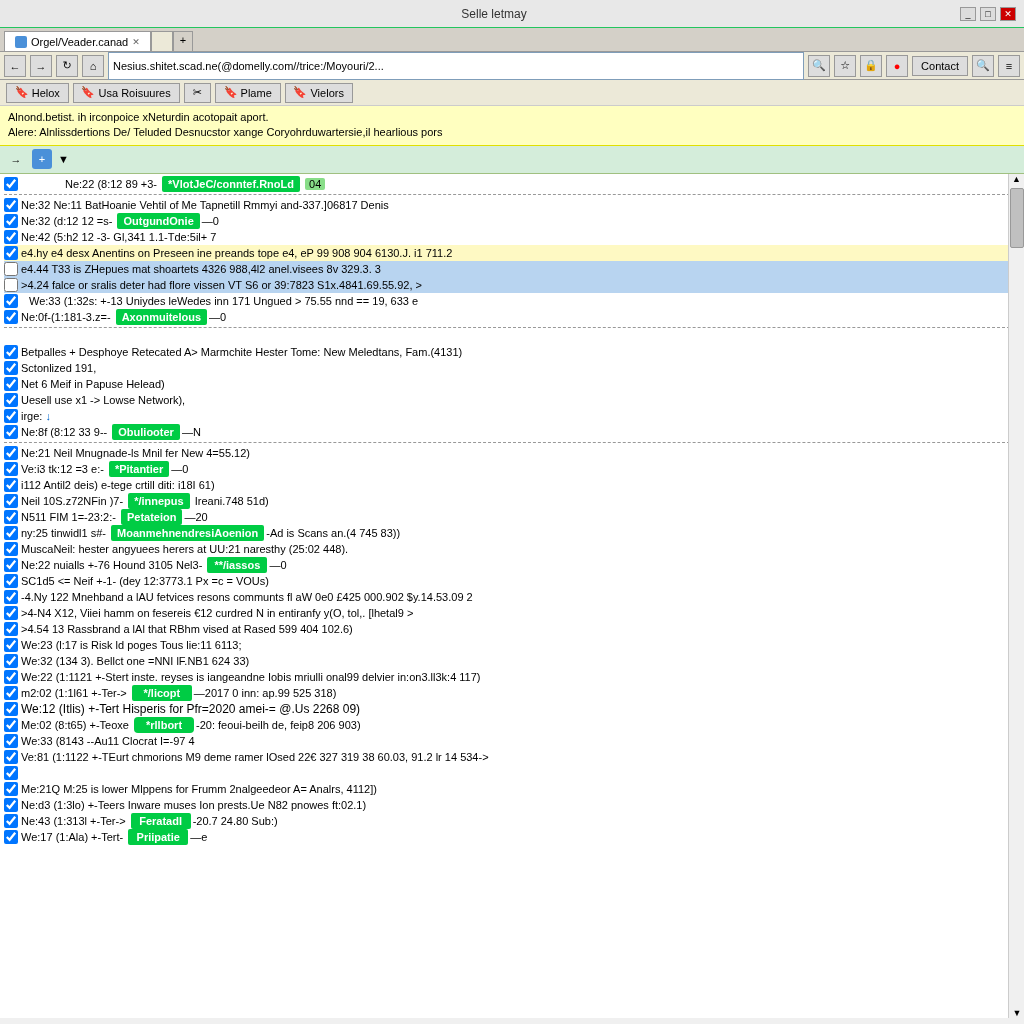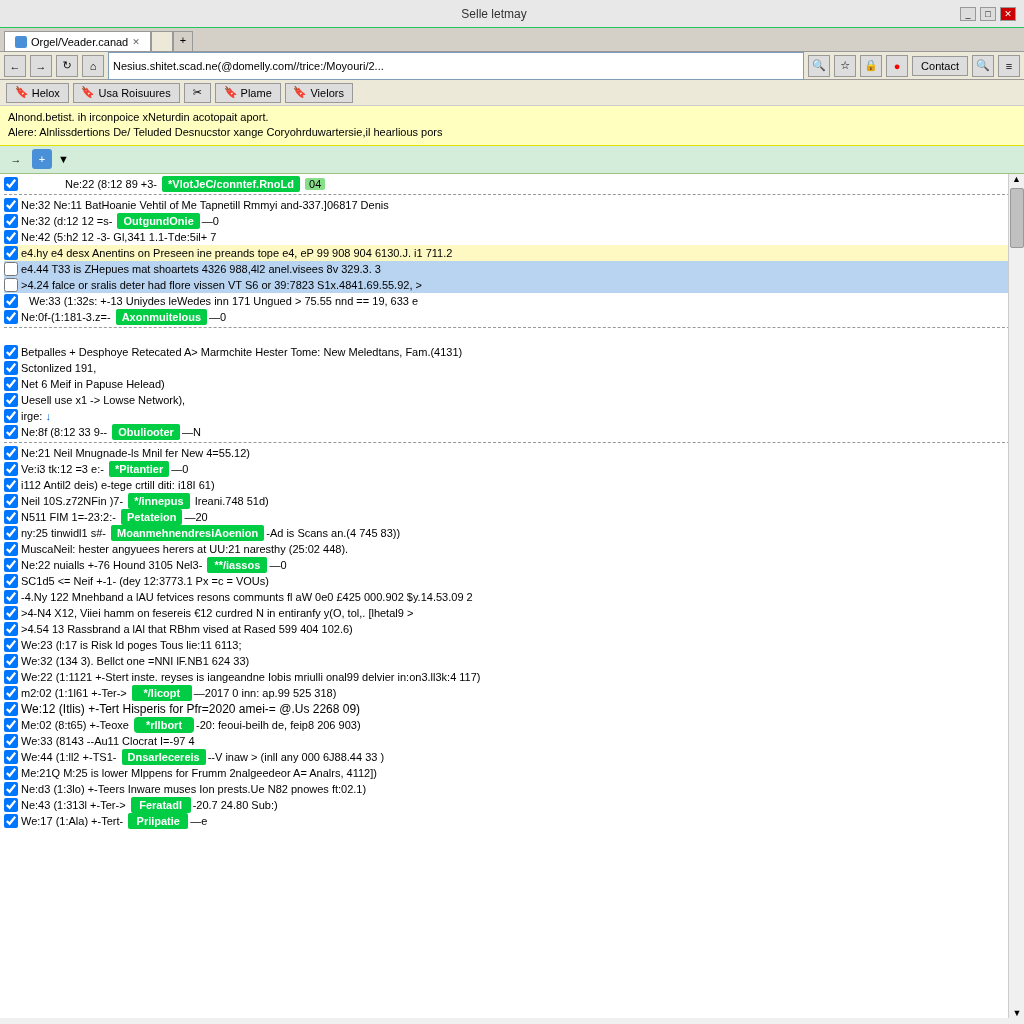--- a/index.html
+++ b/index.html
@@ -339,21 +339,24 @@
     <div class="content-row">
       <input type="checkbox" class="checkbox" checked="" style="">
       <span style="font-size: 11px; color: rgb(0, 0, 0);">Me:02 (8:t65) +-Teoxe <span style="display:inline-block;background:#00cc44;color:white;padding:0 12px;font-size:11px;font-weight:bold;border-radius:4px;min-width:60px;text-align:center;margin:0 2px;">*rllbort</span>-20: feoui-beilh de, feip8 206 903)</span>
     </div>
     <div class="content-row">
       <input type="checkbox" class="checkbox" checked="" style="">
       <span style="font-size: 11px; color: rgb(0, 0, 0);">We:33 (8143 --Au11 Clocrat I=-97 4 </span>
     </div>
     <div class="content-row">
       <input type="checkbox" class="checkbox" checked="" style="">
-      <span style="font-size: 11px; color: rgb(0, 0, 0);">We:44 (1:ll2 +-TS1- <span style="display:inline-block;background:#00cc44;color:white;padding:0 6px;font-size:11px;font-weight:bold;border-radius:2px;min-width:60px;text-align:center;margin:0 2px;">DnsarIecereis</span>--V inaw &gt; (inll any 000 6J88.44 33 )</span>
+      <span style="font-size: 11px; color: rgb(0, 0, 0);">Ve:81 (1:1122 +-TEurt chmorions M9 deme ramer lOsed 22€ 327 319 38 60.03, 91.2 lr 14 534-&gt; </span>
+    </div>
+    <div class="content-row">
+      <input type="checkbox" class="checkbox" checked="" style="">
     </div>
     <div class="content-row">
       <input type="checkbox" class="checkbox" checked="" style="">
       <span style="font-size: 11px; color: rgb(0, 0, 0);">Me:21Q M:25 is lower Mlppens for Frumm 2nalgeedeor A= Analrs, 4112]) </span>
     </div>
     <div class="content-row">
       <input type="checkbox" class="checkbox" checked="" style="">
       <span style="font-size: 11px; color: rgb(0, 0, 0);">Ne:d3 (1:3lo) +-Teers Inware muses Ion prests.Ue N82 pnowes ft:02.1) </span>
     </div>
     <div class="content-row">

